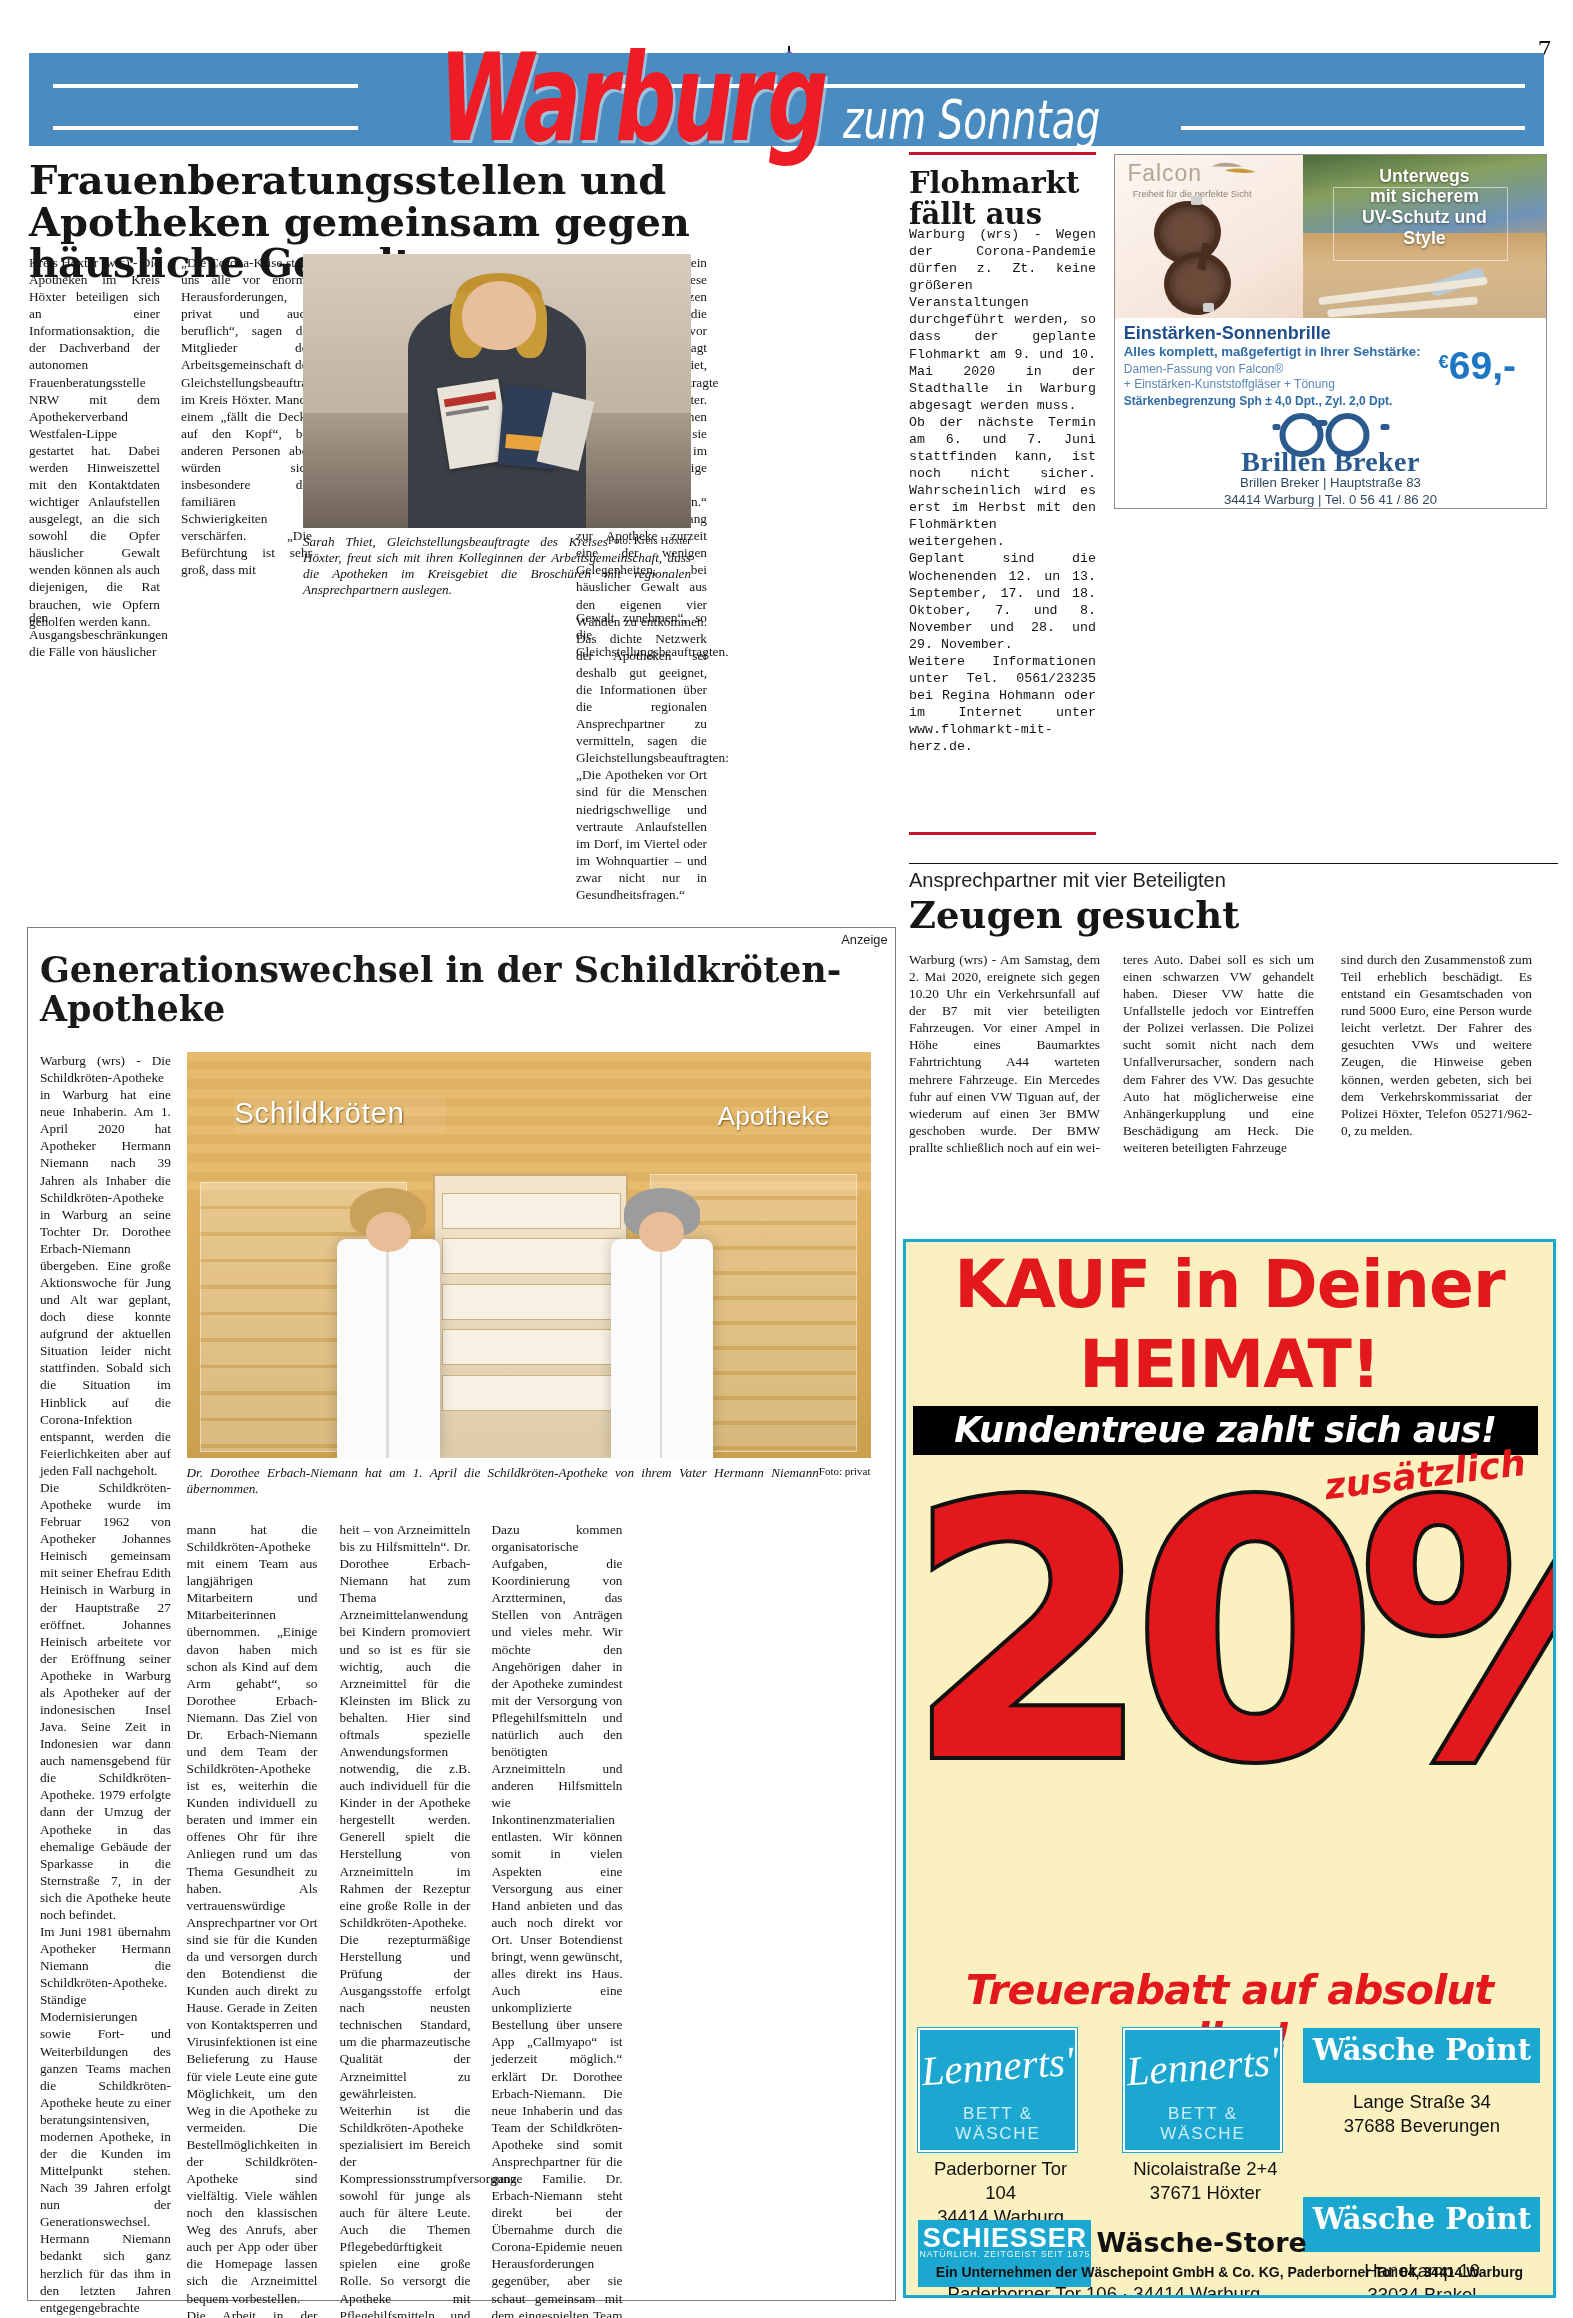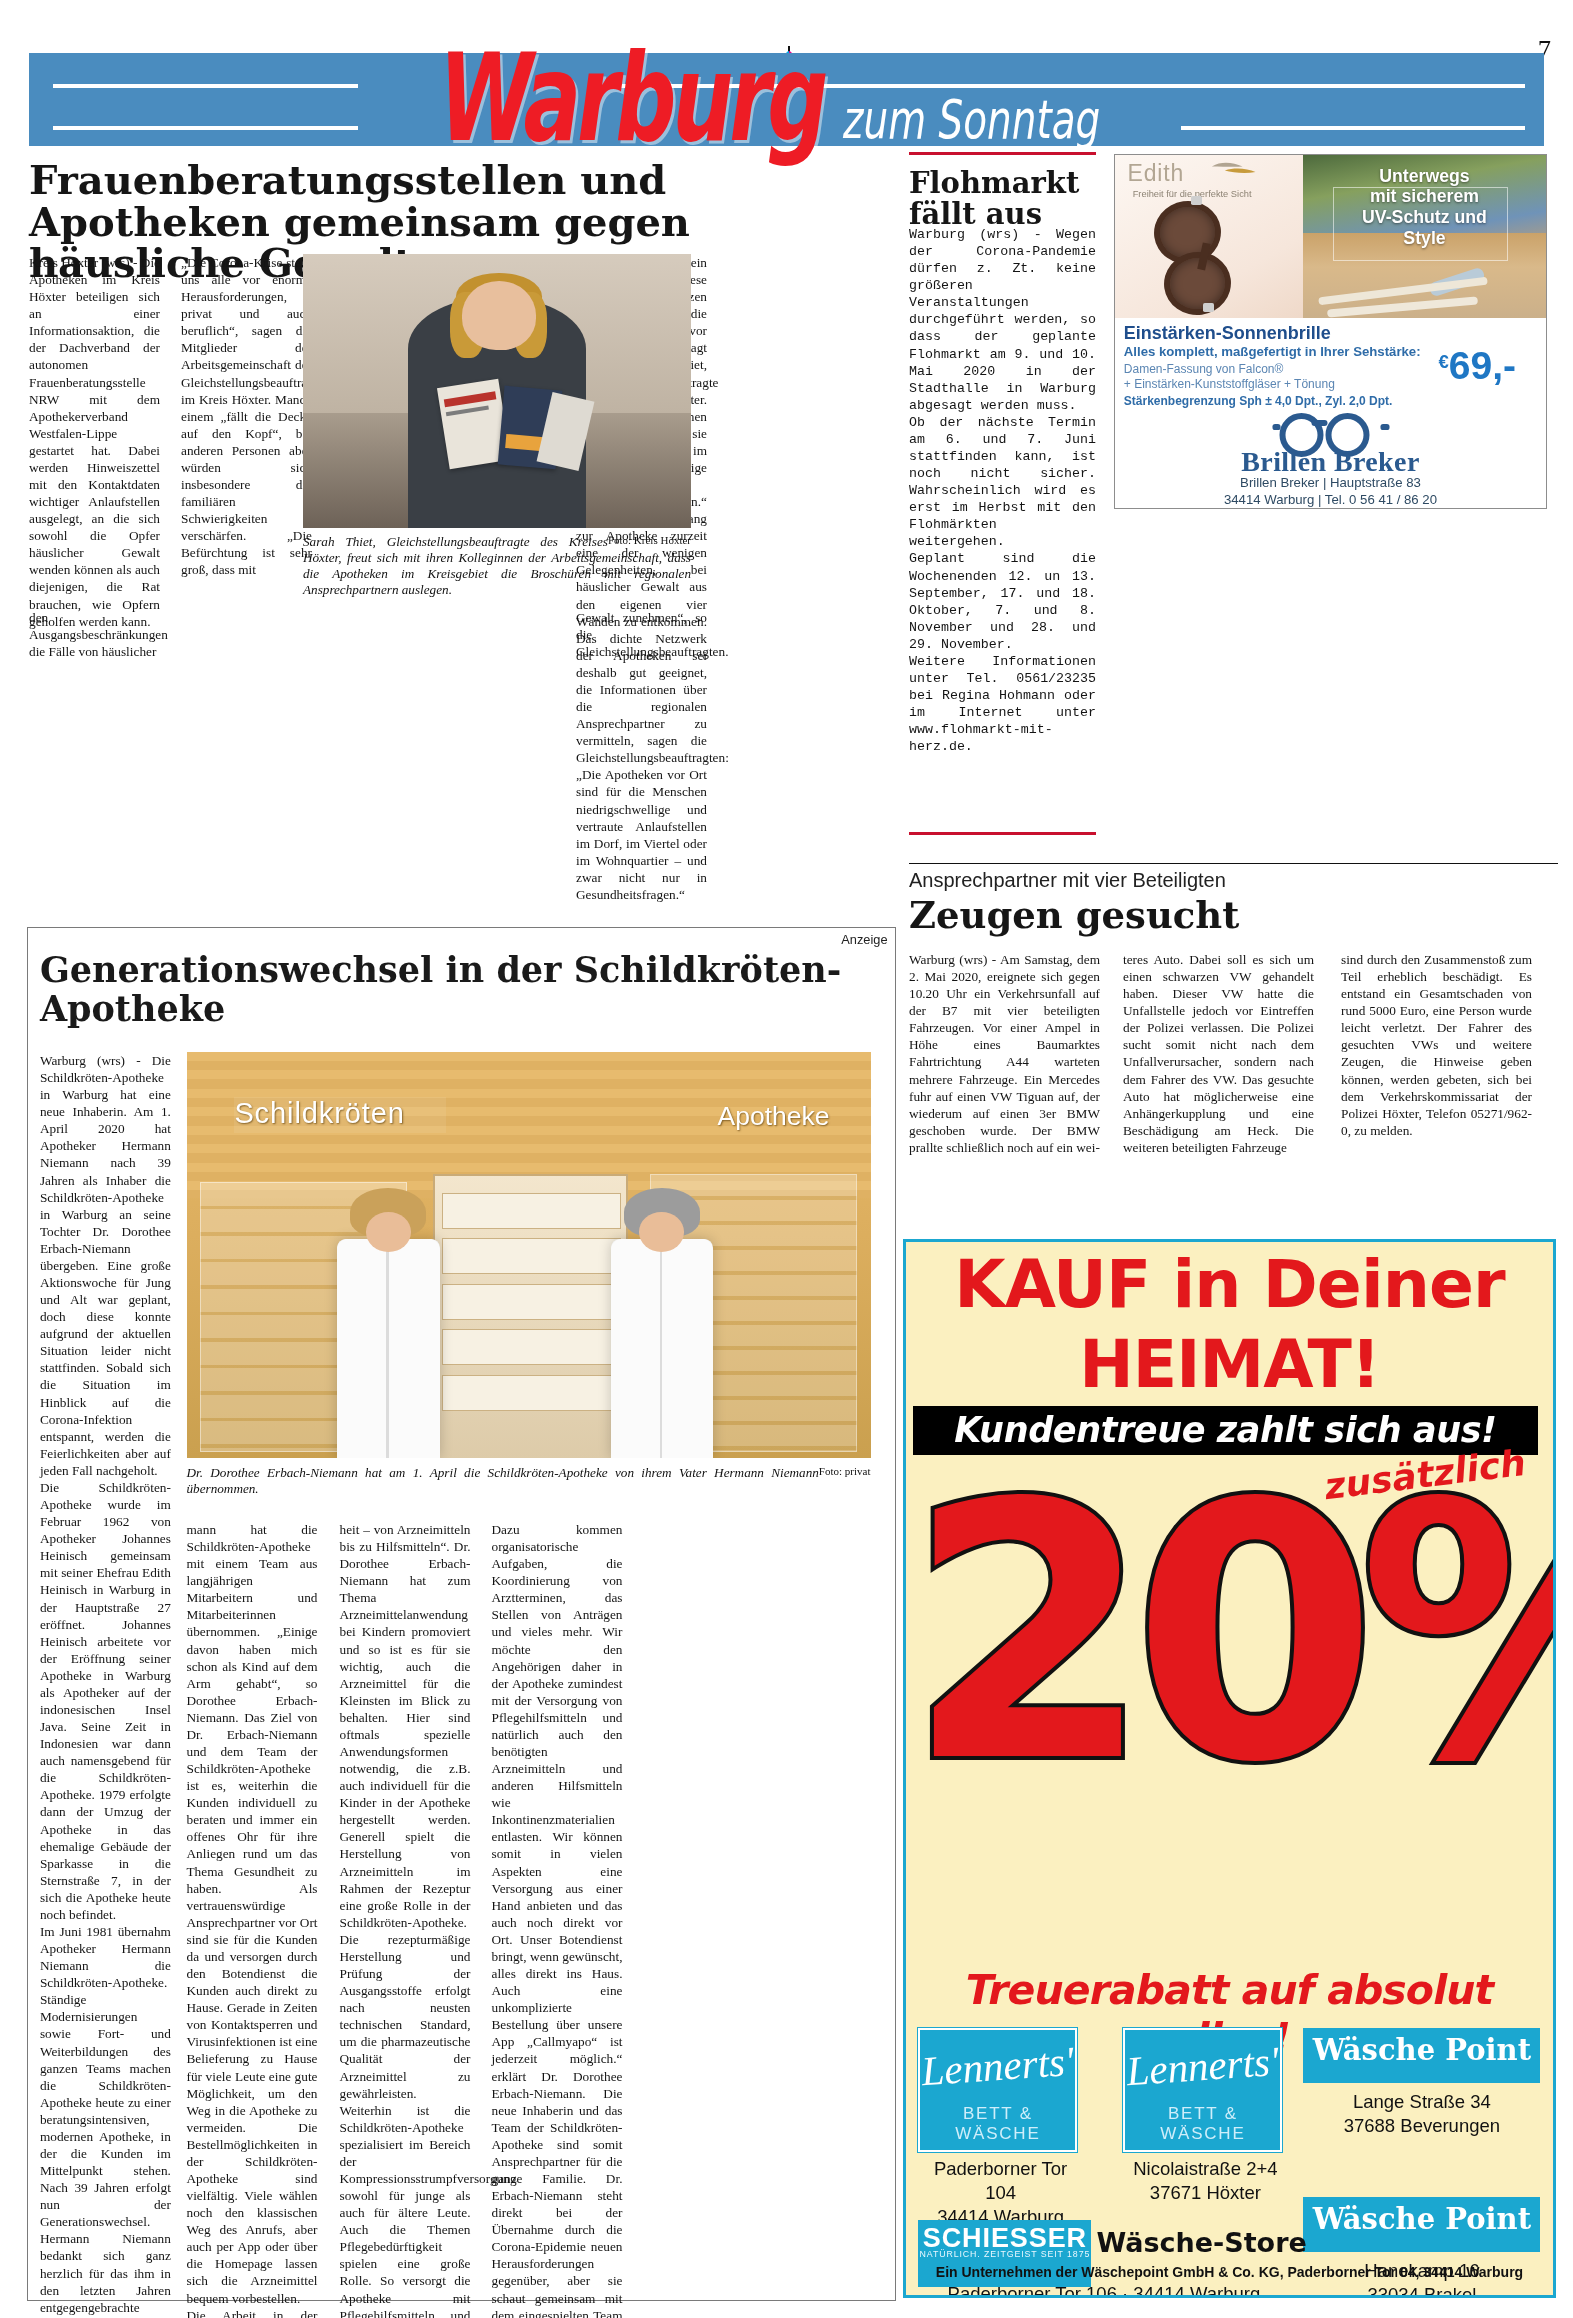--- a/index.html
+++ b/index.html
@@ -246,21 +246,21 @@
     <div class="body-col" id="floh-body" style="white-space:pre-line;">Warburg (wrs) - Wegen der Corona-Pandemie dürfen z. Zt. keine größeren Veranstaltungen durchgeführt werden, so dass der geplante Flohmarkt am 9. und 10. Mai 2020 in der Stadthalle in Warburg abgesagt werden muss.
 Ob der nächste Termin am 6. und 7. Juni stattfinden kann, ist noch nicht sicher. Wahrscheinlich wird es erst im Herbst mit den Flohmärkten weitergehen.
 Geplant sind die Wochenenden 12. un 13. September, 17. und 18. Oktober, 7. und 8. November und 28. und 29. November.
 Weitere Informationen unter Tel. 0561/23235 bei Regina Hohmann oder im Internet unter www.flohmarkt-mit-herz.de.</div>
   </div>
   <div class="rule-red" style="left:909px;top:832px;width:187px;"></div>
 
   <div id="adbrillen">
     <div class="br-top">
       <div class="br-left">
-        <div class="falcon-wm">Edith</div>
+        <div class="falcon-wm">Falcon</div>
         <svg class="falcon-bird" viewBox="0 0 60 24">
           <path d="M2 8 C14 1, 28 3, 40 8 C30 9, 16 8, 2 8 Z" fill="#b0a491"></path>
           <path d="M18 13 C30 9, 45 10, 56 15 C44 17, 28 16, 18 13 Z" fill="#c79b3c"></path>
         </svg>
         <div class="falcon-sub">Freiheit für die perfekte Sicht</div>
         <div class="sg">
           <div class="lens l1"></div>
             <div class="lens l2"></div>
           <div class="arm"></div>
             <div class="tip1"></div>

